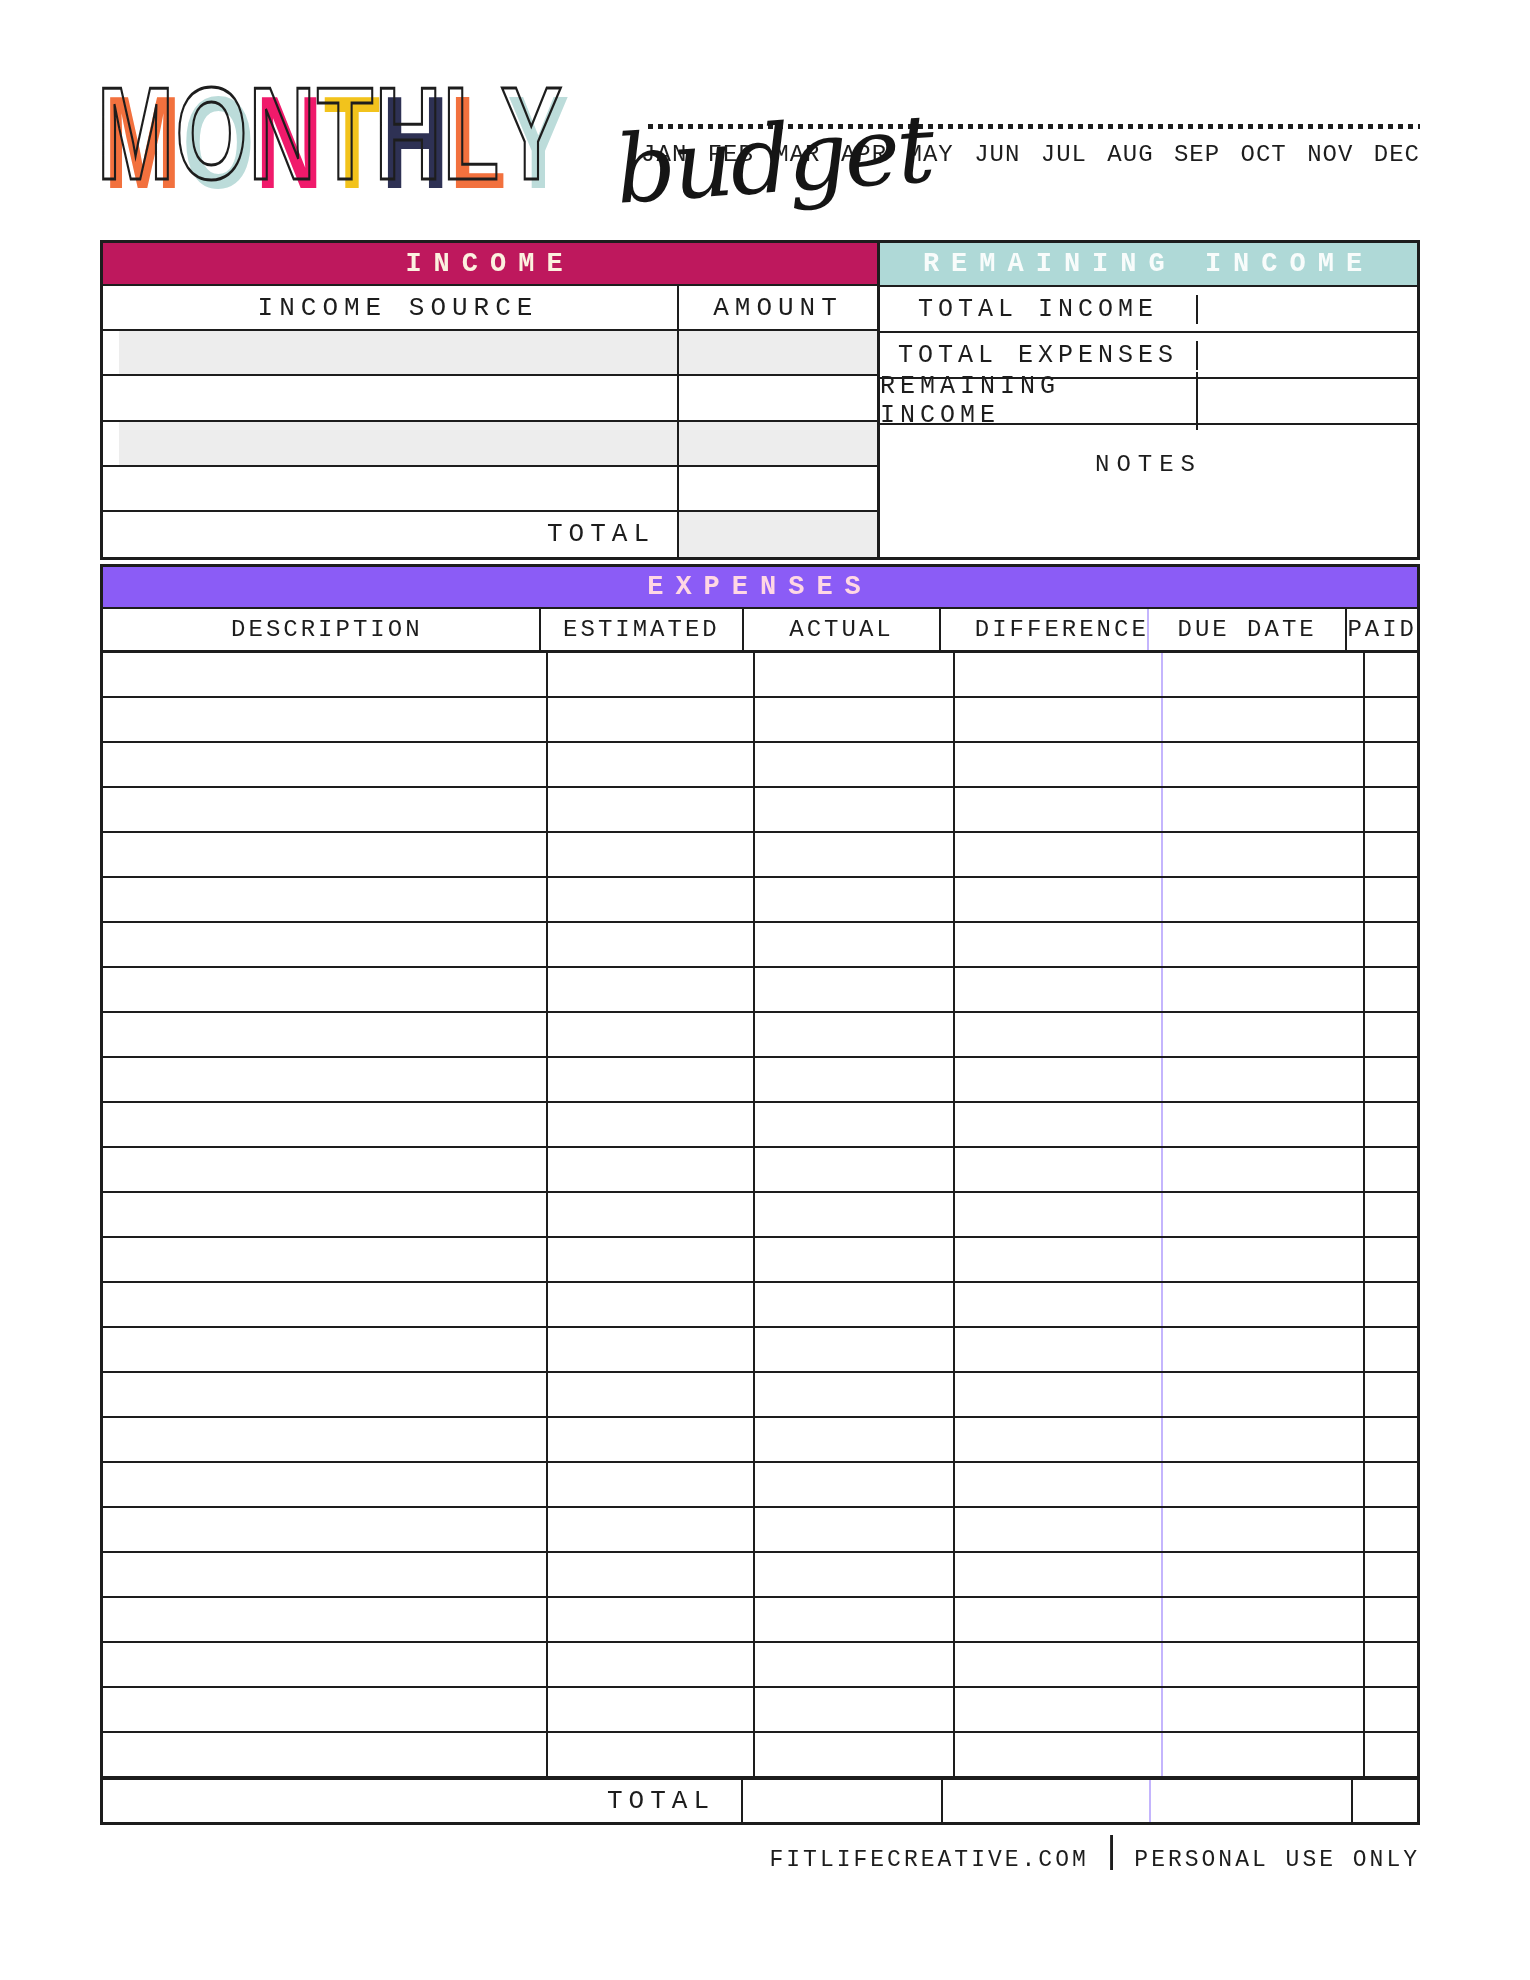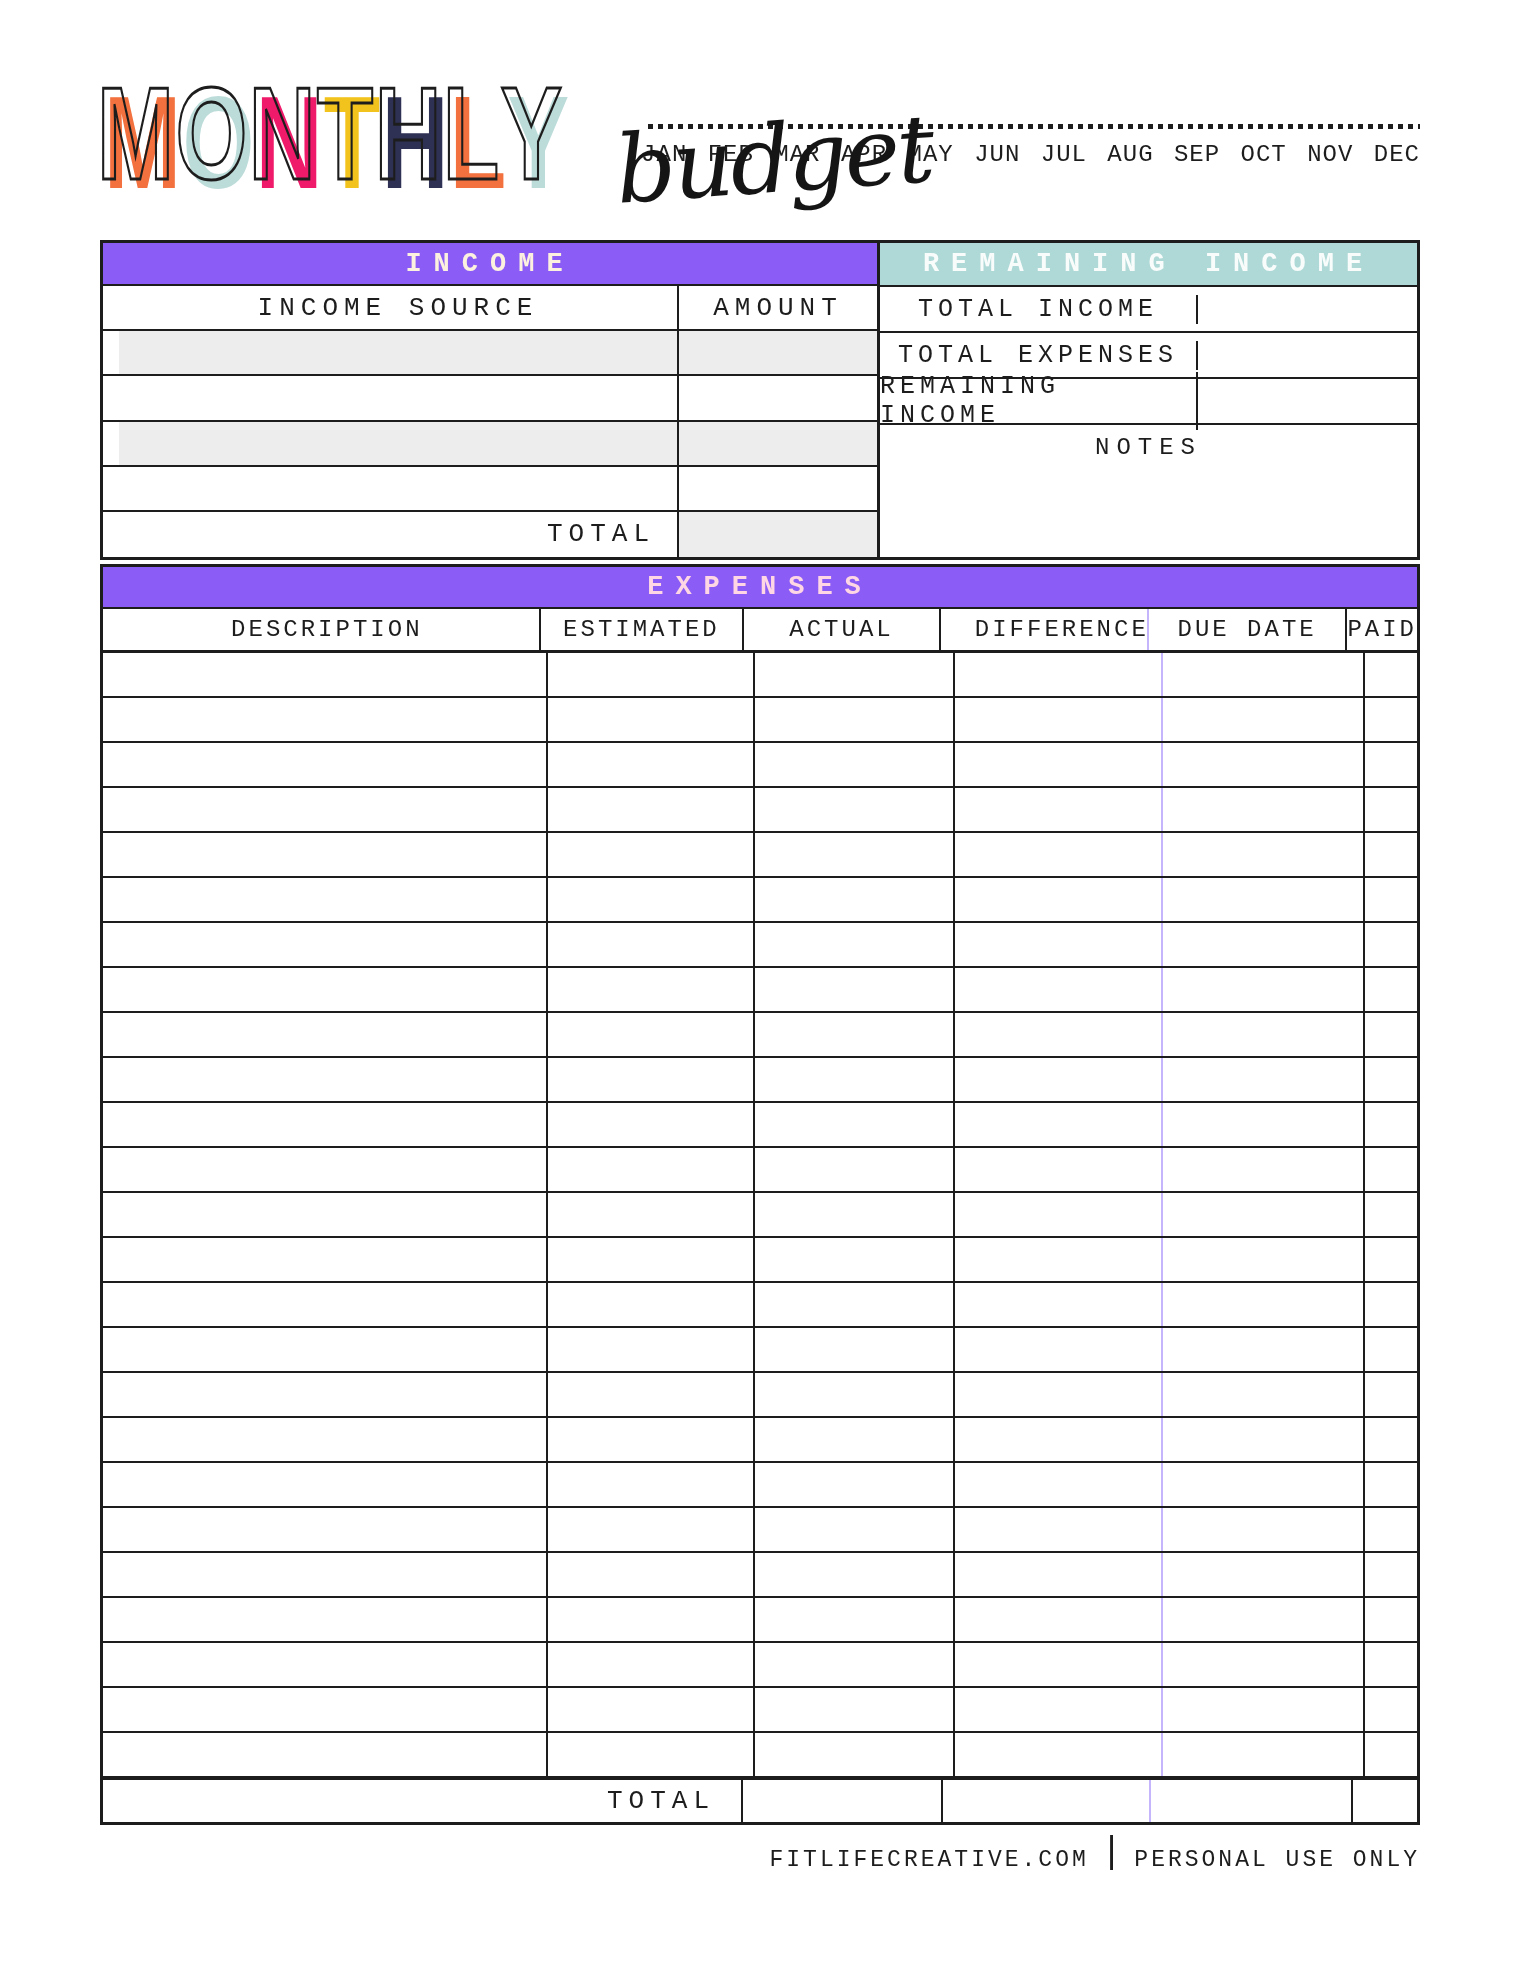--- a/index.html
+++ b/index.html
@@ -59,21 +59,21 @@
   .shade { background: #EDEDED; }
 
   
   .income-box {
     position: absolute; left: 100px; top: 240px;
     width: 780px; height: 320px;
     border: 3px solid #1d1d1d;
     display: flex; flex-direction: column;
     background: #fff;
   }
-  .income-bar { background: #8b5cf6; color: #FCF1DF; }
+  .income-bar { background: #be185d; color: #FCF1DF; }
   .inc-row { display: flex; height: 46px; border-bottom: 2px solid #1d1d1d; padding-left: 16px; }
   .inc-row:last-child { border-bottom: none; }
   .inc-src { width: 560px; border-right: 2px solid #1d1d1d; font-size: 26px; letter-spacing: 6px; }
   .inc-amt { flex: 1; font-size: 26px; letter-spacing: 6px; }
   .inc-total-label {
     width: 560px; border-right: 2px solid #1d1d1d;
     display: flex; align-items: center; justify-content: flex-end;
     padding-right: 22px; font-size: 26px; letter-spacing: 6px;
   }
 
@@ -83,21 +83,21 @@
     width: 540px; height: 320px;
     border: 3px solid #1d1d1d; border-left: none;
     display: flex; flex-direction: column;
     background: #fff;
   }
   .remaining-bar { background: #AFD9D7; color: #F8FCFB; }
   .rem-row { display: flex; height: 46px; border-bottom: 2px solid #1d1d1d; align-items: center; }
   .rem-label { width: 318px; border-right: 2px solid #1d1d1d; font-size: 25px; letter-spacing: 5px; }
   .rem-value { flex: 1; }
   .notes-block { flex: 1; display: flex; flex-direction: column; }
-  .notes-title { padding-top: 9px; text-align: center; font-size: 24px; letter-spacing: 7px; }
+  .notes-title { padding-top: 26px; text-align: center; font-size: 24px; letter-spacing: 7px; }
   .notes-space { flex: 1; }
 
   
   .expenses-box {
     position: absolute; left: 100px; top: 564px;
     width: 1320px;
     border: 3px solid #1d1d1d;
     background: #fff;
   }
   .expenses-bar { height: 42px; background: #8b5cf6; color: #FFD7E4; }

